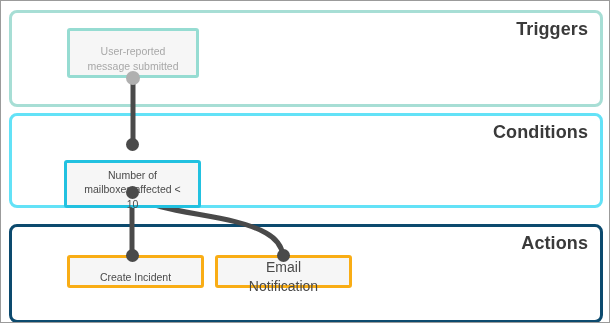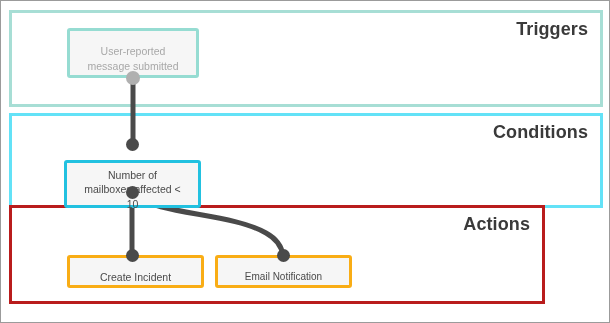--- a/index.html
+++ b/index.html
@@ -19,20 +19,21 @@
     background: #ffffff;
     border: 1px solid #9b9b9b;
     overflow: hidden;
   }
 
   
   .section {
     position: absolute;
     box-sizing: border-box;
     background: transparent;
+    border-radius: 8px;
   }
   .section-label {
     position: absolute;
     top: 6px;
     right: 12px;
     font-size: 18px;
     font-weight: bold;
     color: #3a3a3a;
     letter-spacing: 0.1px;
     white-space: nowrap;
@@ -47,24 +48,24 @@
   }
   #section-conditions {
     left: 8px;
     top: 112px;
     width: 594px;
     height: 95px;
     border: 3px solid #63e2f7;
   }
   #section-actions {
     left: 8px;
-    top: 204px;
-    width: 536px;
+    top: 223px;
+    width: 594px;
     height: 99px;
-    border: 3px solid #b91c1c;
+    border: 3px solid #0c4a6e;
   }
 
   
   #edges {
     position: absolute;
     left: 0;
     top: 0;
     width: 610px;
     height: 323px;
     pointer-events: none;
@@ -114,21 +115,21 @@
     border: 3px solid #f9ad15;
     font-size: 10.5px;
     color: #4a4a4a;
   }
   #node-email-notification {
     left: 214px;
     top: 254px;
     width: 137px;
     height: 33px;
     border: 3px solid #f9ad15;
-    font-size: 10px;
+    font-size: 14px;
     color: #4a4a4a;
   }
 
   
   .port {
     position: absolute;
     border-radius: 50%;
   }
   .port-dark {
     background: #4a4a4a;

